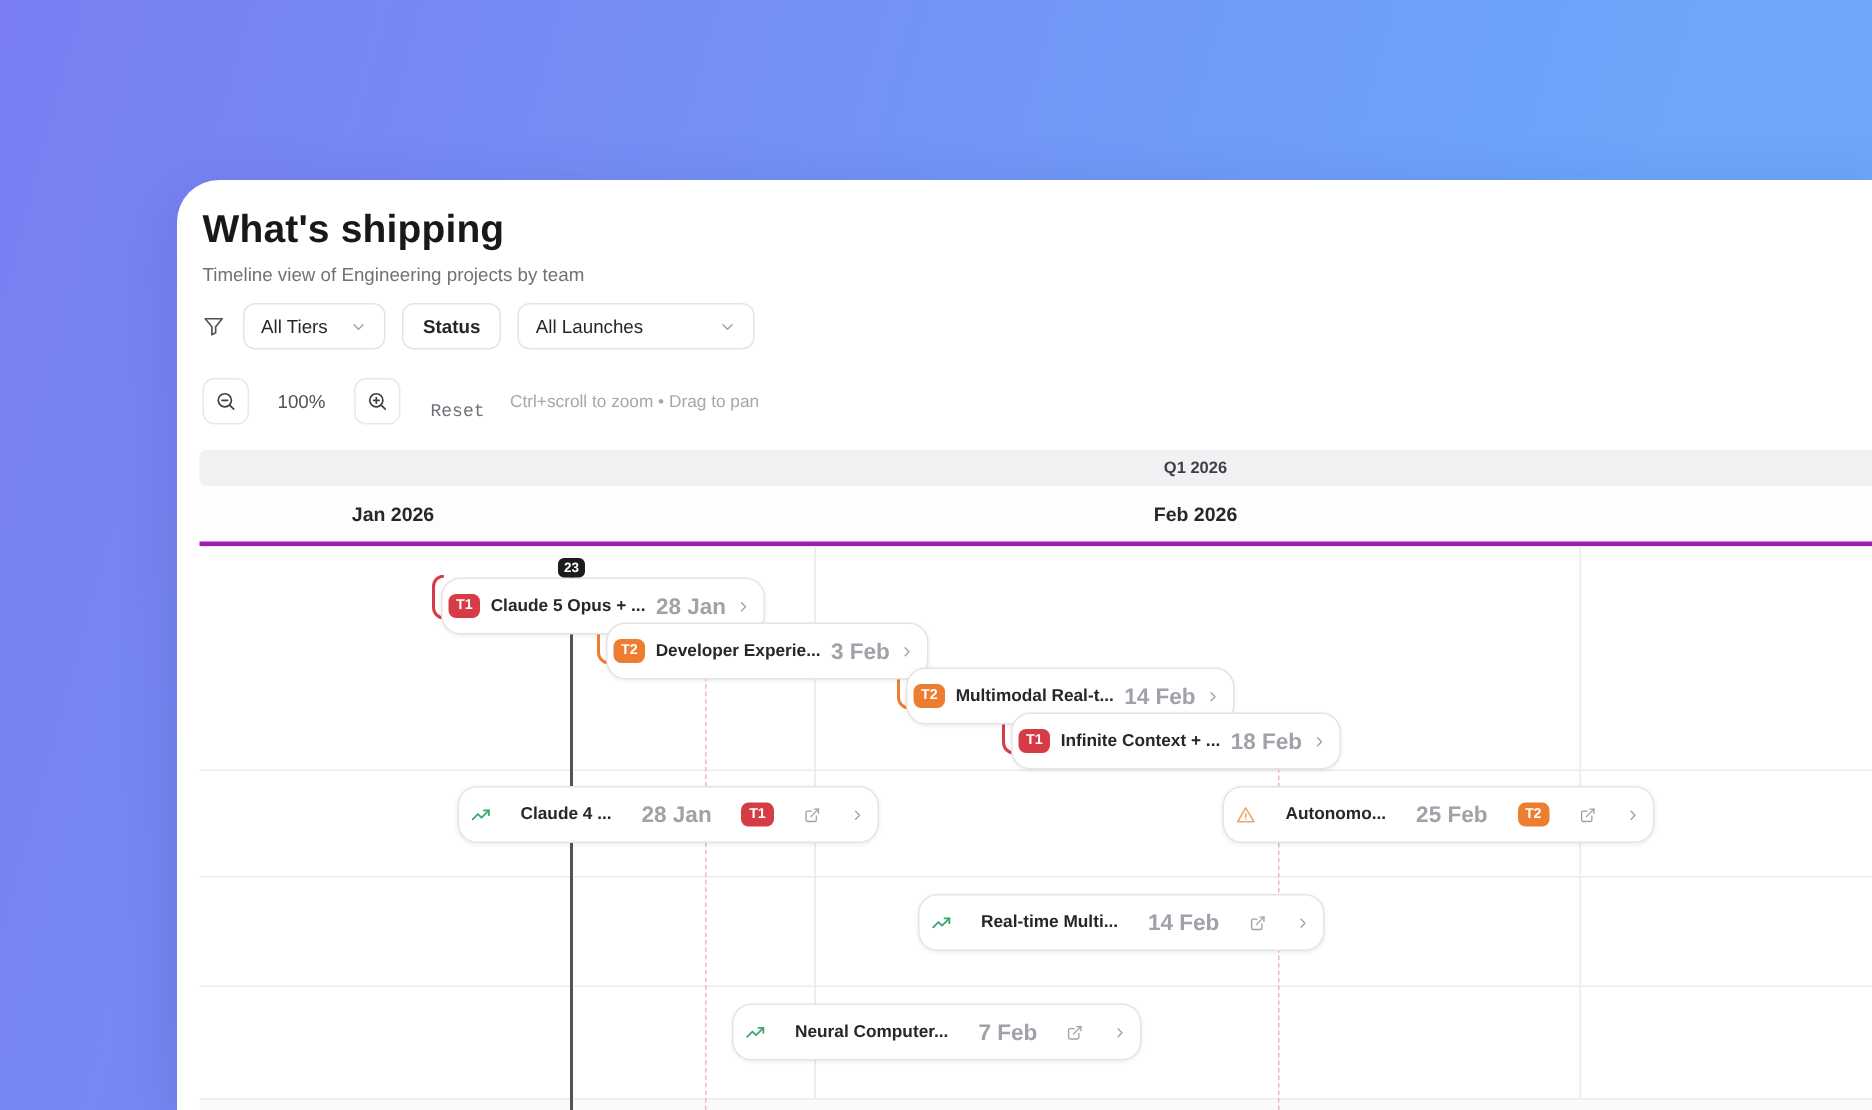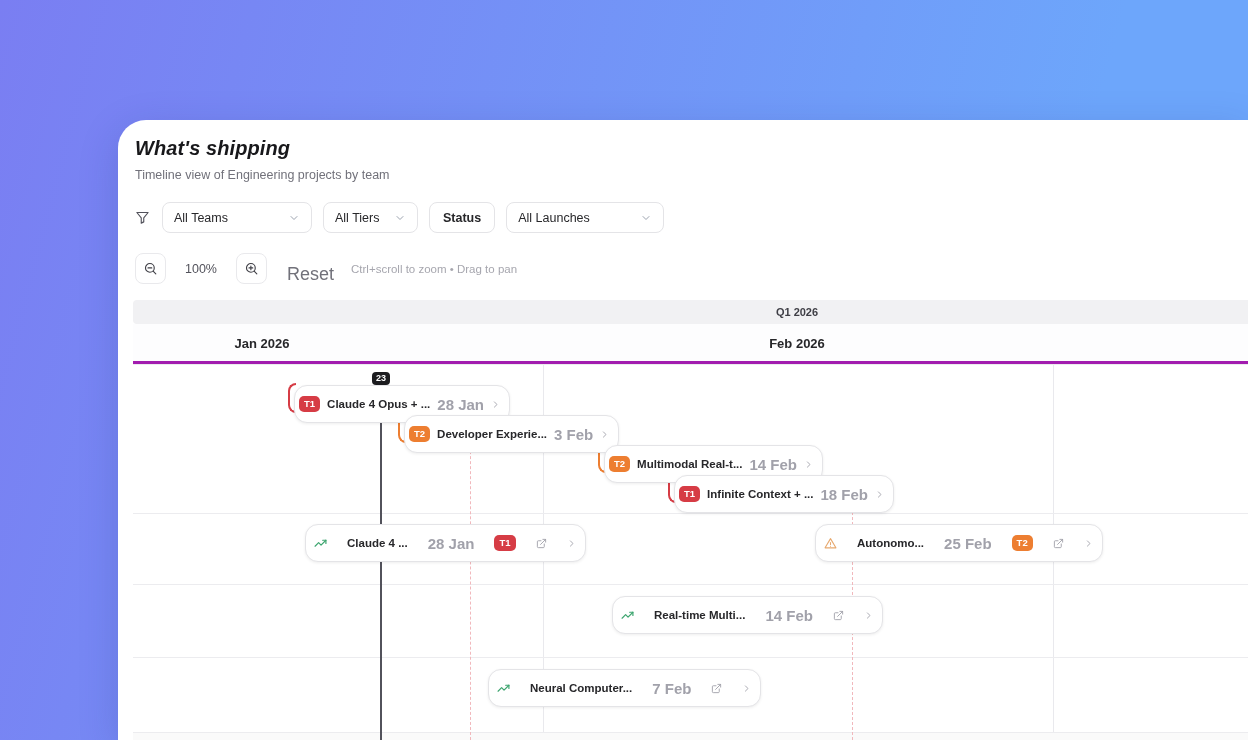--- a/index.html
+++ b/index.html
@@ -6,40 +6,40 @@
   html,body { width:1248px; height:740px; overflow:hidden;
     font-family:"Liberation Sans","DejaVu Sans",sans-serif; }
   body { background:linear-gradient(105deg, var(--c-gradientLeft,#7a7ef2) 0%, var(--c-gradientRight,#6da6fb) 78%); }
 
   .card { position:absolute; left:118px; top:120px; right:0; bottom:0;
     background:#fff; border-top-left-radius:28px;
     box-shadow:0 10px 40px rgba(30,40,120,.18); }
 
   
   .hd { position:absolute; left:17px; top:17px; }
-  .hd h1 { font-size:20px; font-weight:700; color:#18181b; letter-spacing:.1px;font-style:italic; }
+  .hd h1 { font-size:26px; font-weight:700; color:#18181b; letter-spacing:.1px; }
   .hd p  { margin-top:8px; font-size:12.5px; color:#71717a; }
 
   
   .filters { position:absolute; left:17px; top:82px; display:flex; align-items:center; gap:11px; }
   .funnel { color:#52525b; display:flex; margin-right:1px; }
   .select { height:31px; display:inline-flex; align-items:center; justify-content:space-between;
     border:1px solid #e4e4e7; border-radius:8px; background:#fff; padding:0 11px;
     font-size:12.5px; color:#27272a; cursor:pointer; }
   .select .chev { color:#9ca3af; margin-left:10px; display:flex; }
   .btn-plain { height:31px; display:inline-flex; align-items:center; border:1px solid #e4e4e7;
     border-radius:8px; background:#fff; padding:0 13px; font-size:12.5px; font-weight:700; color:#27272a; cursor:pointer; }
 
   
   .ztools { position:absolute; left:17px; top:132px; display:flex; align-items:center; gap:0; }
   .zbtn { width:31px; height:31px; display:inline-flex; align-items:center; justify-content:center;
     border:1px solid #e9e9ec; border-radius:8px; background:#fff; color:#3f3f46; cursor:pointer; }
   .zlevel { width:70px; text-align:center; font-size:12.5px; color:#52525b; }
-  .zreset { margin-left:20px; font-size:18px; color:#71717a; background:none; border:none; cursor:pointer;
-    font-family:Liberation Sans, sans-serif;margin-top:12px; }
+  .zreset { margin-left:20px; font-size:12px; color:#71717a; background:none; border:none; cursor:pointer;
+    font-family:Liberation Mono, monospace;margin-top:12px; }
   .zhint { margin-left:17px; font-size:11.5px; color:#a6a6ae; }
 
   
   .timeline { position:absolute; left:15px; top:180px; right:0; bottom:0; }
   .qbar { position:absolute; left:0; right:0; top:0; height:24px; background:#f1f1f3; border-radius:4px 0 0 4px; }
   .qbar span { position:absolute; left:664px; top:50%; transform:translate(-50%,-50%);
     font-size:11px; font-weight:700; color:#3f3f46; }
   .mrow { position:absolute; left:0; right:0; top:24px; height:40px; background:#fdfdfe;
     border-bottom:3px solid #a21caf; }
   .mlabel { position:absolute; top:50%; transform:translate(-50%,-50%);
@@ -85,28 +85,20 @@
     <h1>What's shipping</h1>
     <p>Timeline view of Engineering projects by team</p>
   </div>
 
   <div class="filters">
     <span class="funnel">
       <svg width="15" height="15" viewBox="0 0 24 24" fill="none" stroke="currentColor" stroke-width="1.8" stroke-linejoin="round">
           <path d="M3 4h18l-7 8.5V19l-4 2v-8.5L3 4z"></path>
         </svg>
     </span>
-    <div class="select" style="width:150px">
-      <span>All Teams</span>
-      <span class="chev">
-        <svg width="12" height="12" viewBox="0 0 24 24" fill="none" stroke="currentColor" stroke-width="2" stroke-linecap="round" stroke-linejoin="round">
-            <path d="M6 9l6 6 6-6"></path>
-          </svg>
-      </span>
-    </div>
     <div class="select" style="width:95px">
       <span>All Tiers</span>
       <span class="chev">
         <svg width="12" height="12" viewBox="0 0 24 24" fill="none" stroke="currentColor" stroke-width="2" stroke-linecap="round" stroke-linejoin="round">
             <path d="M6 9l6 6 6-6"></path>
           </svg>
       </span>
     </div>
     <button class="btn-plain">Status</button>
     <div class="select" style="width:158px">
@@ -163,21 +155,21 @@
 
       <div class="dashline" style="left:337px; top:47px; bottom:0"></div>
       <div class="dashline" style="left:719px; top:138px; bottom:0"></div>
 
       <div class="todayline" style="left:247px"></div>
       <div class="todaybadge" style="left:248px">23</div>
 
       <div class="bracket t1" style="left:155px; top:19px"></div>
       <div class="chip proj" style="left:161px; top:21px">
         <span class="tbadge t1">T1</span>
-        <span class="chip-title">Claude 4 Opus + ...</span>
+        <span class="chip-title">Claude 5 Opus + ...</span>
         <span class="chip-date">28 Jan</span>
         <span class="chev-r">
           <svg width="9" height="9" viewBox="0 0 24 24" fill="none" stroke="currentColor" stroke-width="2.4" stroke-linecap="round" stroke-linejoin="round">
               <path d="M9 5l7 7-7 7"></path>
             </svg>
         </span>
       </div>
 
       <div class="bracket t2" style="left:265px; top:49px"></div>
       <div class="chip proj" style="left:271px; top:51px">

